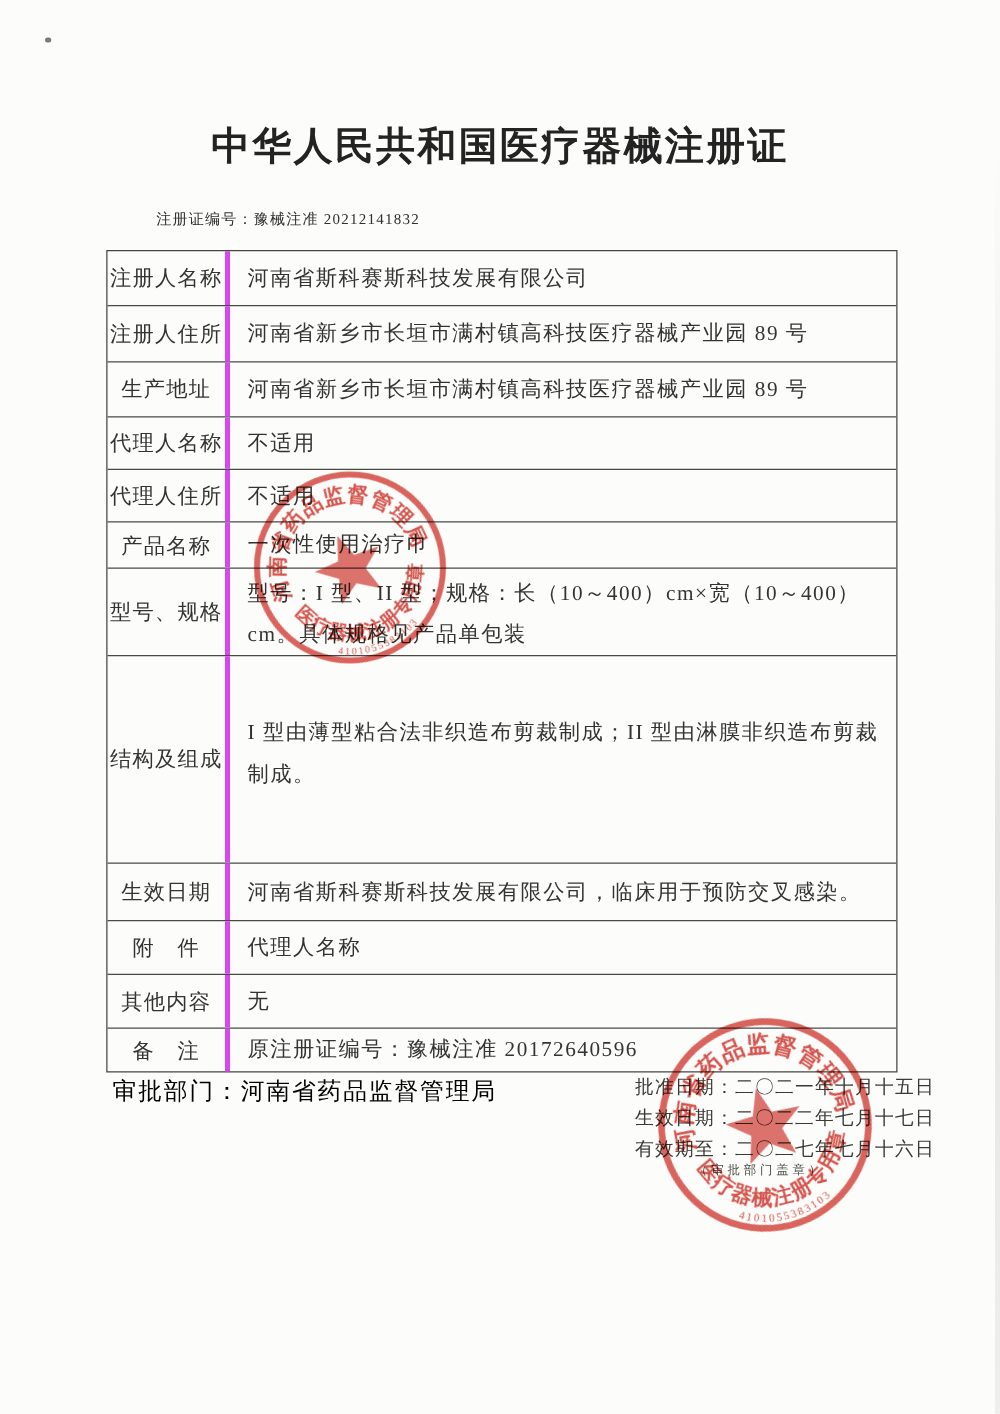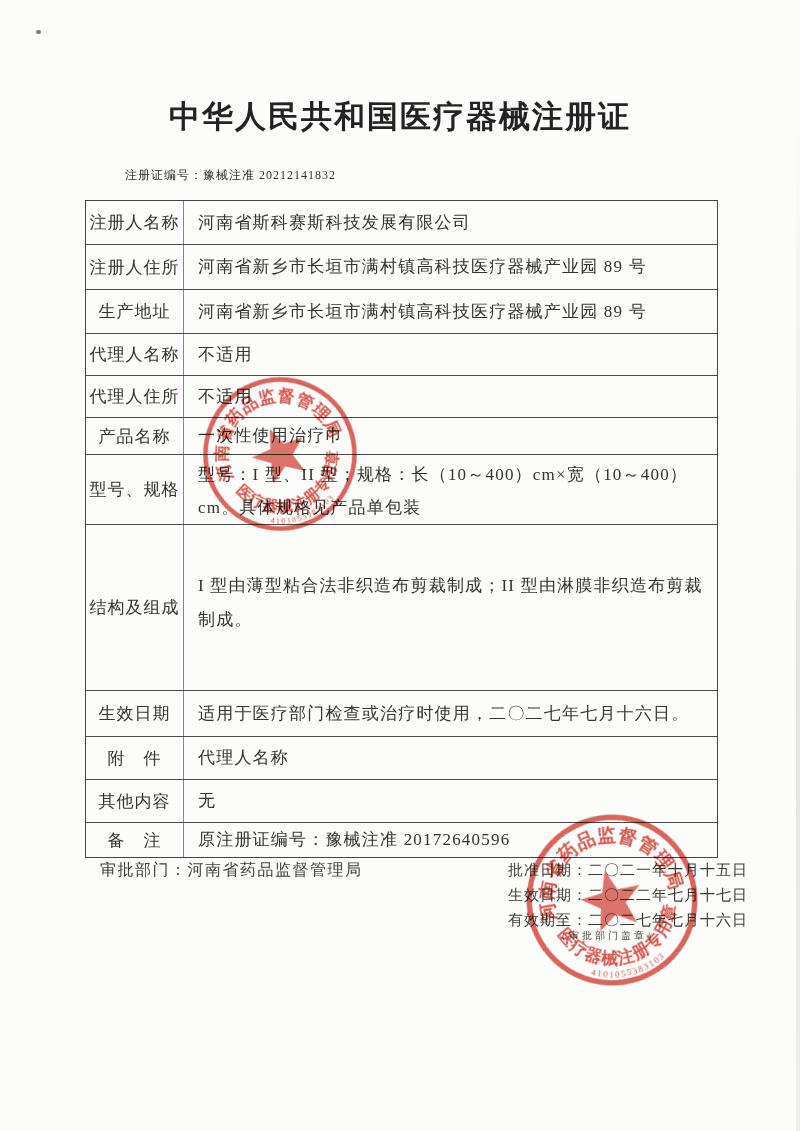--- a/index.html
+++ b/index.html
@@ -31,38 +31,38 @@
     font-size: 12px; letter-spacing: 1px; color: #303030;
   }
   .cert-table {
     position: absolute; left: 85px; top: 200px; width: 633px;
     border: 1px solid #454540;
   }
   .row { display: flex; border-top: 1px solid #4a4a45; }
   .row:first-child { border-top: none; }
   .cell-label {
     width: 98px; flex: 0 0 98px;
-    border-right: 1px solid #d946ef;
+    border-right: 4px solid #d946ef;
     display: flex; align-items: center; justify-content: center;
     text-align: center;
     font-size: 17px; letter-spacing: 1px; color: #33332f;
   }
   .cell-value {
     flex: 1;
     display: flex; align-items: center;
     padding: 2px 10px 2px 14px;
     font-size: 17px; letter-spacing: 1.2px; line-height: 32px;
     color: #33332f;
   }
   .row.tall .cell-value, .row.xtall .cell-value { align-items: flex-start; }
   .row.tall .cell-value { padding-top: 3px; line-height: 33px; }
   .row.xtall .cell-value { padding-top: 44px; line-height: 34px; }
   .footer-dept {
     position: absolute; left: 90px; top: 860px;
-    font-size: 16px; letter-spacing: 1.5px; color: #404040; margin-left: 10px;
+    font-size: 19px; letter-spacing: 1.5px; color: #000000;
   }
   .footer-dates {
     position: absolute; left: 460px; top: 858px;
     font-size: 15px; letter-spacing: 1px; color: #3a3a35;
   }
   .footer-dates .date-line { height: 25px; line-height: 25px; margin-left: 48px; }
   .seal-placeholder {
     position: absolute; left: 556px; top: 929px;
     font-size: 10px; letter-spacing: 3px; color: #4c4c44;
   }
@@ -119,21 +119,21 @@
   <div class="row tall" style="height:70px">
     <div class="cell-label">型号、规格</div>
     <div class="cell-value">型号：I 型、II 型；规格：长（10～400）cm×宽（10～400）cm。具体规格见产品单包装</div>
   </div>
   <div class="row xtall" style="height:166px">
     <div class="cell-label">结构及组成</div>
     <div class="cell-value">I 型由薄型粘合法非织造布剪裁制成；II 型由淋膜非织造布剪裁制成。</div>
   </div>
   <div class="row" style="height:46px">
     <div class="cell-label">生效日期</div>
-    <div class="cell-value">适用于医疗部门检查或治疗时使用，二〇二七年七月十六日。</div>
+    <div class="cell-value">河南省斯科赛斯科技发展有限公司，临床用于预防交叉感染。</div>
   </div>
   <div class="row" style="height:43px">
     <div class="cell-label">附　件</div>
     <div class="cell-value">代理人名称</div>
   </div>
   <div class="row" style="height:43px">
     <div class="cell-label">其他内容</div>
     <div class="cell-value">无</div>
   </div>
   <div class="row" style="height:35px">

